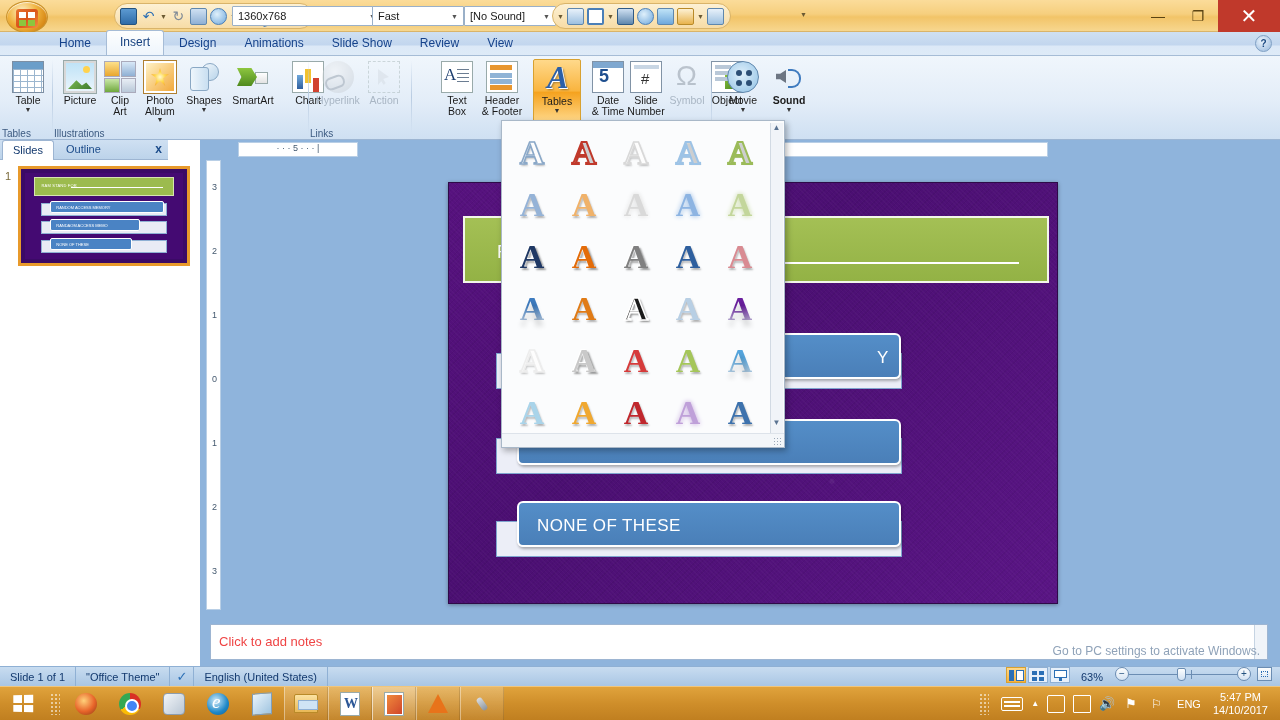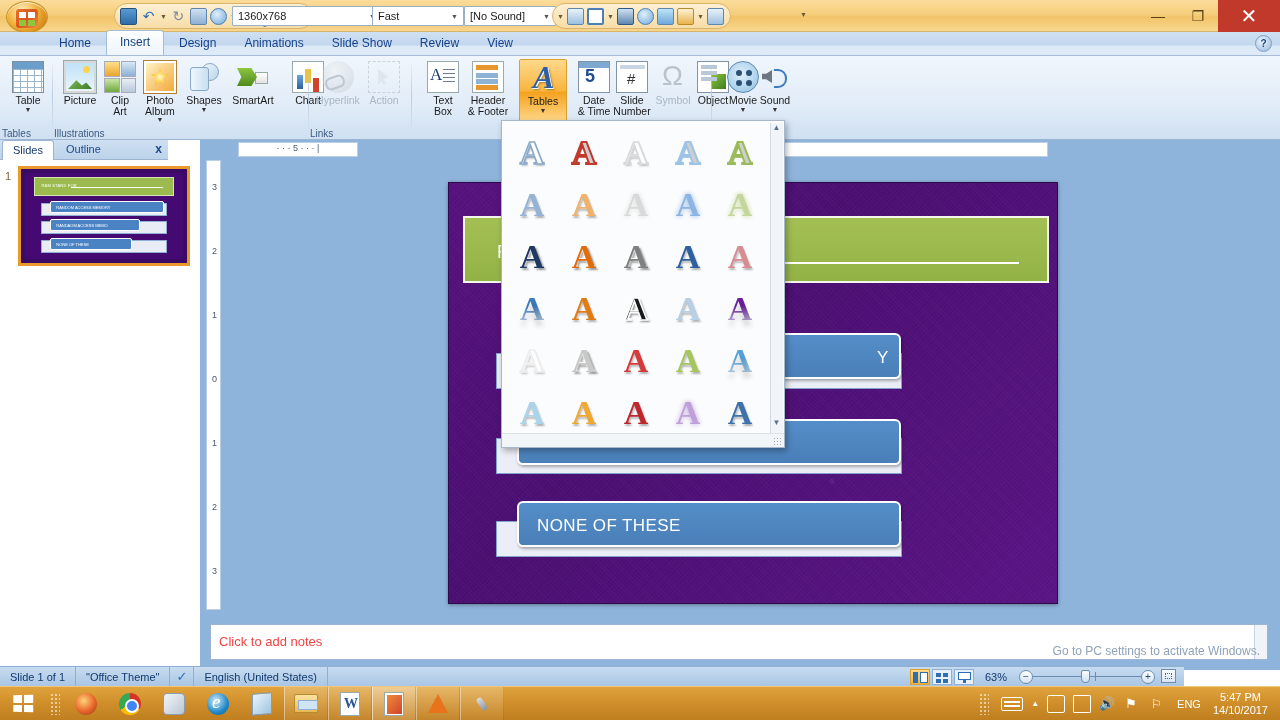--- a/index.html
+++ b/index.html
@@ -239,23 +239,23 @@
     border:1px solid #9db5d2;}
   .notes .nt{position:absolute;left:8px;top:9px;font-size:13px;color:#ef4444;}
   .notes-sb{position:absolute;right:0;top:0;width:13px;bottom:0;background:#f0f4f9;border-left:1px solid #c6d4e3;}
 
   
   .wm{position:absolute;right:20px;bottom:62px;text-align:right;color:#9fb4cb;pointer-events:none;}
   .wm .l1{font-size:17px;opacity:.75;}
   .wm .l2{font-size:12px;color:#8fa2b8;}
 
   
-  .status{position:absolute;left:0;bottom:34px;width:1184px;height:20px;
+  .status{position:absolute;left:0;bottom:34px;width:1280px;height:20px;
     background:linear-gradient(to bottom,#c8dcf0,#a9c6e4);border-top:1px solid #8fb0d4;
-    display:flex;align-items:center;font-size:11px;color:#13396e;}
+    display:flex;align-items:flex-start;font-size:11px;color:#13396e;}
   .st-item{padding:0 10px;height:20px;line-height:20px;border-right:1px solid #8fb0d4;white-space:nowrap;}
   .st-spacer{flex:1;}
   .viewbtn{width:20px;height:16px;margin:0 1px;border:1px solid #8fb0d4;background:#e7f0fa;position:relative;}
   .viewbtn.on{background:linear-gradient(to bottom,#ffd98b,#f5b23f);border-color:#d8a130;}
   .zoomslider{display:flex;align-items:center;gap:0;padding:0 6px;}
   .zs-line{width:108px;height:1px;background:#6b8db3;position:relative;}
   .zs-knob{position:absolute;left:48px;top:-6px;width:9px;height:13px;
     background:linear-gradient(#fdfefe,#cfe0f2);border:1px solid #6b8db3;border-radius:2px 2px 4px 4px;}
   .zs-mid{position:absolute;left:62px;top:-4px;width:1px;height:9px;background:#6b8db3;}
   .circ{width:14px;height:14px;border-radius:50%;border:1px solid #6b8db3;
@@ -430,21 +430,21 @@
           <div class="lbl dim">Hyperlink</div>
         </div>
         <div class="bigbtn" style="left:48px;">
           <div class="ic ic-action"></div>
           <div class="lbl dim">Action</div>
         </div>
         <div class="gl">Links</div>
       </div>
       <div class="gsep" style="left:411px;"></div>
 
-      <div class="rgroup" style="left:413px;width:344px;">
+      <div class="rgroup" style="left:427px;width:344px;">
         <div class="bigbtn" style="left:4px;">
           <div class="ic ic-textbox"></div>
           <div class="lbl" style="white-space:pre-line;">Text
 Box</div>
         </div>
         <div class="bigbtn" style="left:46px;width:58px;">
           <div class="ic ic-header"></div>
           <div class="lbl" style="white-space:pre-line;">Header
 &amp; Footer</div>
         </div>
@@ -474,21 +474,21 @@
 
       </div>
       <div class="gsep" style="left:711px;"></div>
 
       <div class="rgroup" style="left:713px;width:104px;">
         <div class="bigbtn" style="left:4px;">
           <div class="ic ic-movie"></div>
           <div class="lbl">Movie</div>
           <div class="car">▼</div>
         </div>
-        <div class="bigbtn" style="left:36px;">
+        <div class="bigbtn" style="left:50px;font-weight:bold;">
           <div class="ic ic-sound"></div>
           <div class="lbl">Sound</div>
           <div class="car">▼</div>
         </div>
 
       </div>
 
     </div>
   </div>
 

